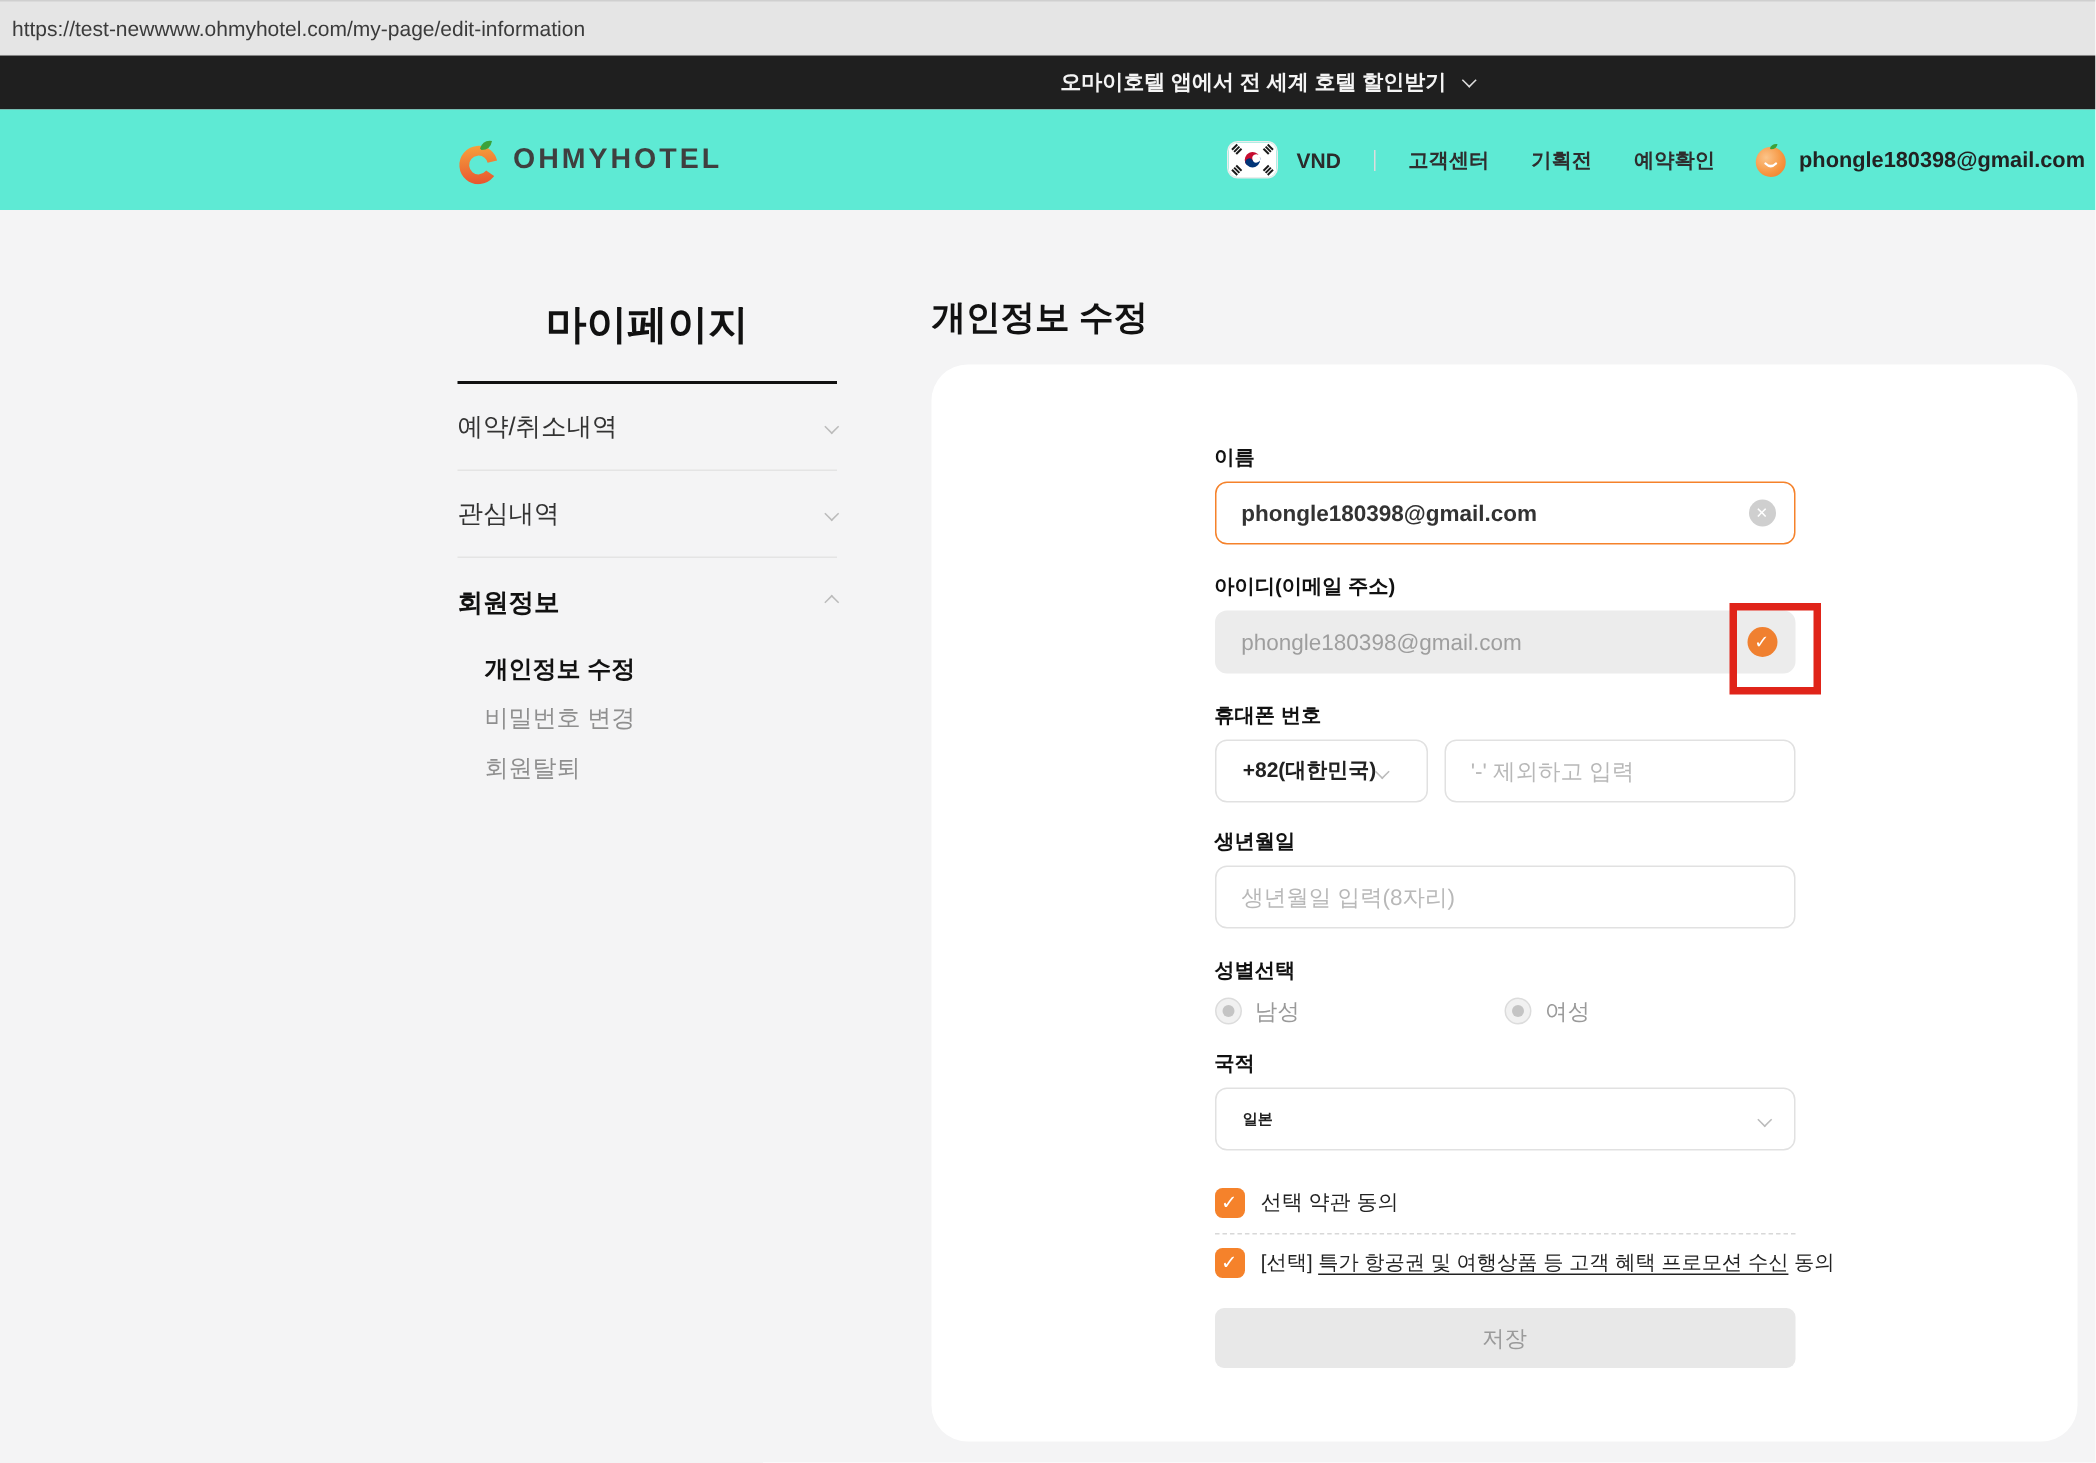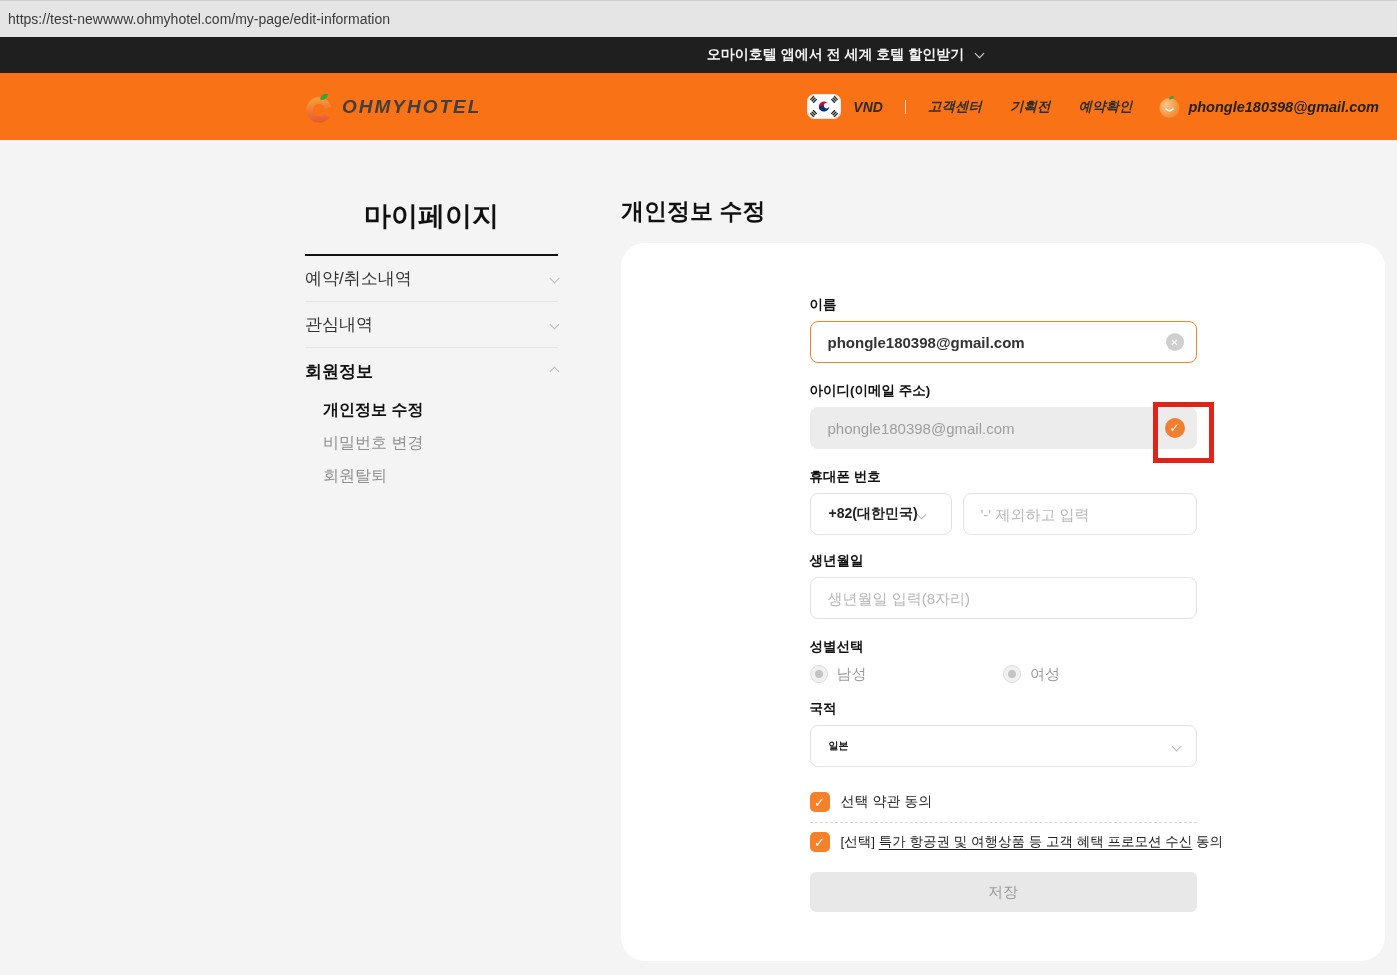--- a/index.html
+++ b/index.html
@@ -18,42 +18,42 @@
   .banner-text { color:#f4f4f4; font-size:14px; font-weight:600; }
 
   .chev { display:inline-block; width:8px; height:8px;
     border-right:1.6px solid #bbb; border-bottom:1.6px solid #bbb;
     transform:rotate(45deg); }
   .chev.up { transform:rotate(-135deg); }
   .chev.white { border-color:#ddd; width:7px; height:7px; margin-top:-4px; }
   .chev.small { width:7px; height:7px; }
 
   
-  .header { height:67px; background:#f97316; display:flex; align-items:center;font-style:italic; }
+  .header { height:67px; background:#5eead4; display:flex; align-items:center; }
   .logo { margin-left:305px; display:flex; align-items:center; gap:7px; }
   .logo-text { font-size:19px; font-weight:800; color:#3f3f3f; letter-spacing:2px; }
-  .header-right { margin-left:auto; margin-right:18px; display:flex;
+  .header-right { margin-left:auto; margin-right:7px; display:flex;
     align-items:center; }
   .flag-chip { width:34px; height:25px; border-radius:7px; border:1px solid #ececec;
     overflow:hidden; display:flex; }
   .currency { font-size:14px; font-weight:700; color:#2b2b2b; margin-left:12px; }
   .hdr-divider { width:1px; height:14px; background:#ddd; margin:0 22px; }
   .hdr-nav { display:flex; gap:28px; font-size:13.5px; color:#2e2e2e; font-weight:600; }
   .hdr-nav span { cursor:pointer; }
   .account { display:flex; align-items:center; gap:7px; margin-left:26px; }
   .account-email { font-size:14.5px; font-weight:700; color:#222; }
 
   
   .content { height:835px; background:#f4f4f5; display:flex; }
 
   
   .sidebar { margin-left:305px; width:253px; }
   .side-title { padding-top:58px; font-size:27px; font-weight:800; color:#111;text-align:center; }
   .side-title-rule { border-bottom:2px solid #111; margin-top:20px; }
-  .side-row { height:46px; display:flex; align-items:center;
+  .side-row { height:58px; display:flex; align-items:center;
     justify-content:space-between; font-size:17px; color:#333; cursor:pointer;
     border-bottom:1px solid #e4e4e4;gap:15px; }
   .side-row.last { border-bottom:none; }
   .side-row .label-b { font-weight:700; color:#111; }
   .submenu { padding-left:18px; padding-bottom:8px; }
   .submenu-item { height:33px; display:flex; align-items:center; font-size:16px;
     color:#8f8f8f; cursor:pointer; }
   .submenu-item.active { color:#111; font-weight:700; }
 
   

